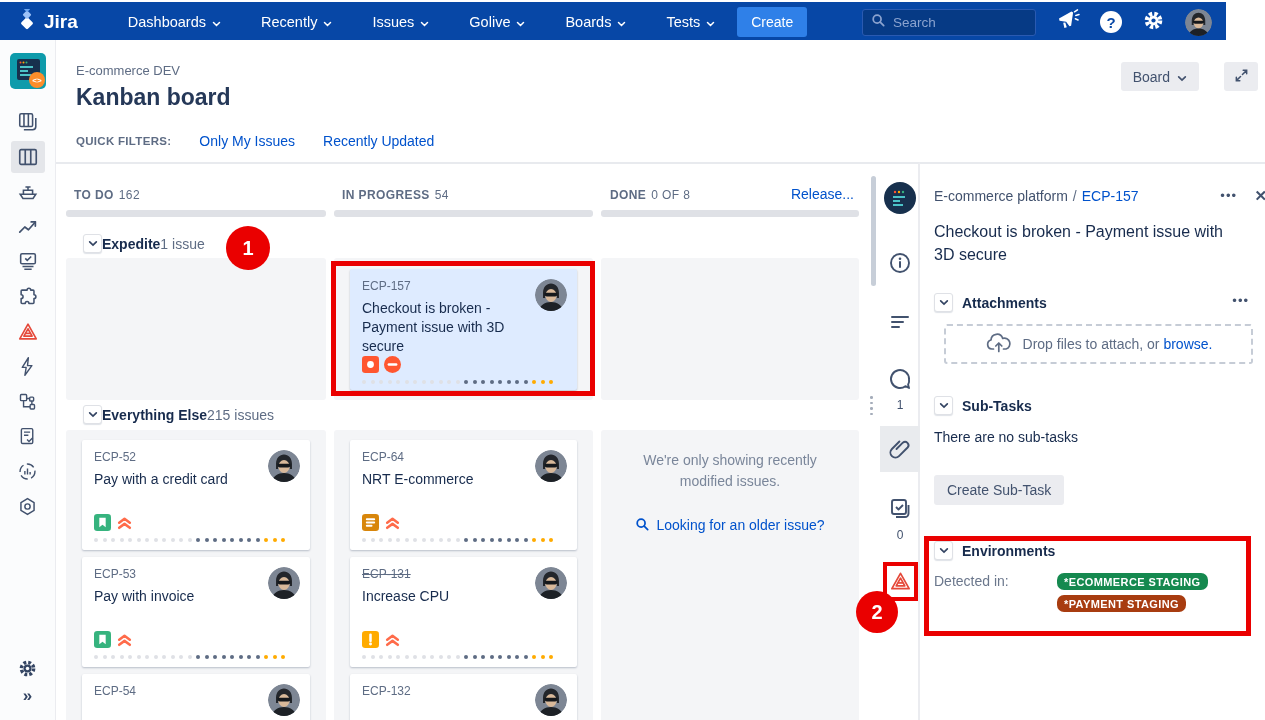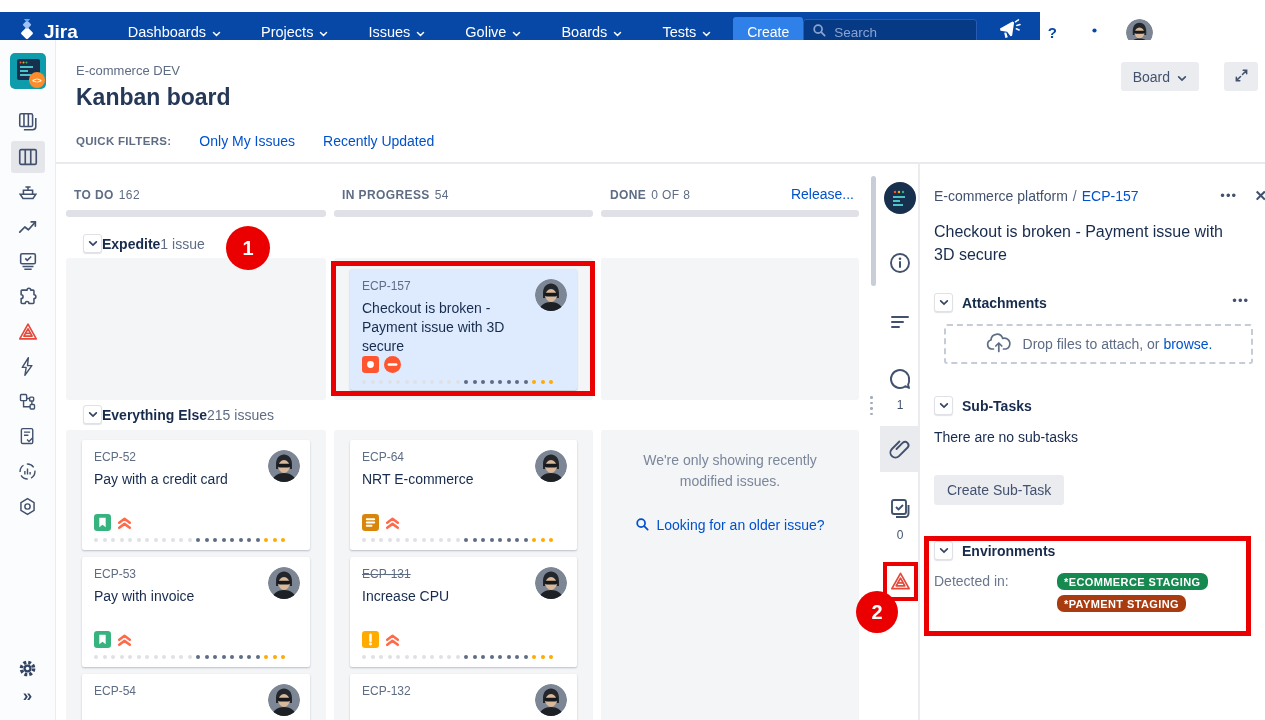--- a/index.html
+++ b/index.html
@@ -8,21 +8,21 @@
     --column-gray:#f4f5f7; --badge-green:#15894f; --badge-red:#a83c10;
     --priority-red:#ff6b4a; --story-green:#36b37e; --amber:#ffab00; --task-amber:#d8860b;
     --dot-light:#dfe1e6; --dot-dark:#5e6c84; --dot-orange:#ffab00;
     --create-blue:#2f80e8; --nav-search-bg:#063a85;
   }
   *{margin:0;padding:0;box-sizing:border-box;font-family:"Liberation Sans",sans-serif;}
   html,body{background:#fff;}
   .screen{position:relative;width:1265px;height:720px;overflow:hidden;background:#fff;}
 
   
-  .topnav{position:absolute;left:0;top:12px;width:1040px;height:40px;background:var(--nav-blue);display:flex;align-items:center;justify-content:space-between;}
+  .topnav{position:absolute;left:0;top:2px;width:1226px;height:40px;background:var(--nav-blue);display:flex;align-items:center;justify-content:space-between;}
   .logo{display:flex;align-items:center;gap:6px;margin-left:16px;color:#fff;font-size:19px;font-weight:bold;}
   .menus{display:flex;align-items:center;margin-left:40px;gap:20px;}
   .menu-item{display:flex;align-items:center;gap:6px;color:#fff;font-size:14.5px;padding:6px 10px;border-radius:3px;cursor:pointer;}
   .create-btn{margin-left:12px;background:var(--create-blue);color:#fff;font-size:14px;border:none;border-radius:3px;padding:7px 14px;cursor:pointer;}
   .nav-right{margin-left:auto;display:flex;align-items:center;gap:20px;margin-right:14px;}
   .search-box{display:flex;align-items:center;gap:8px;background:var(--nav-search-bg);border:1px solid #2a5ab1;border-radius:3px;height:27px;width:174px;padding:0 8px;}
   .search-input{background:transparent;border:none;outline:none;color:#fde047;font-size:13.5px;width:120px;}
   .search-input::placeholder{color:#8ba3cf;}
   .help-badge{width:22px;height:22px;border-radius:50%;background:#fff;color:var(--nav-blue);font-weight:bold;font-size:15px;display:flex;align-items:center;justify-content:center;cursor:pointer;}
   .nav-avatar{width:27px;height:27px;border-radius:50%;overflow:hidden;cursor:pointer;}
@@ -137,21 +137,21 @@
       <span>Jira</span>
     </div>
     <div class="menus">
       <div class="menu-item">
           <span>Dashboards</span>
           <span><svg width="9" height="6" viewBox="0 0 12 8">
               <path d="M2 2l4 4 4-4" fill="none" stroke="#fff" stroke-width="2" stroke-linecap="round"></path>
             </svg></span>
         </div>
       <div class="menu-item">
-          <span>Projects</span>
+          <span>Recently</span>
           <span><svg width="9" height="6" viewBox="0 0 12 8">
               <path d="M2 2l4 4 4-4" fill="none" stroke="#fff" stroke-width="2" stroke-linecap="round"></path>
             </svg></span>
         </div>
       <div class="menu-item">
           <span>Issues</span>
           <span><svg width="9" height="6" viewBox="0 0 12 8">
               <path d="M2 2l4 4 4-4" fill="none" stroke="#fff" stroke-width="2" stroke-linecap="round"></path>
             </svg></span>
         </div>

